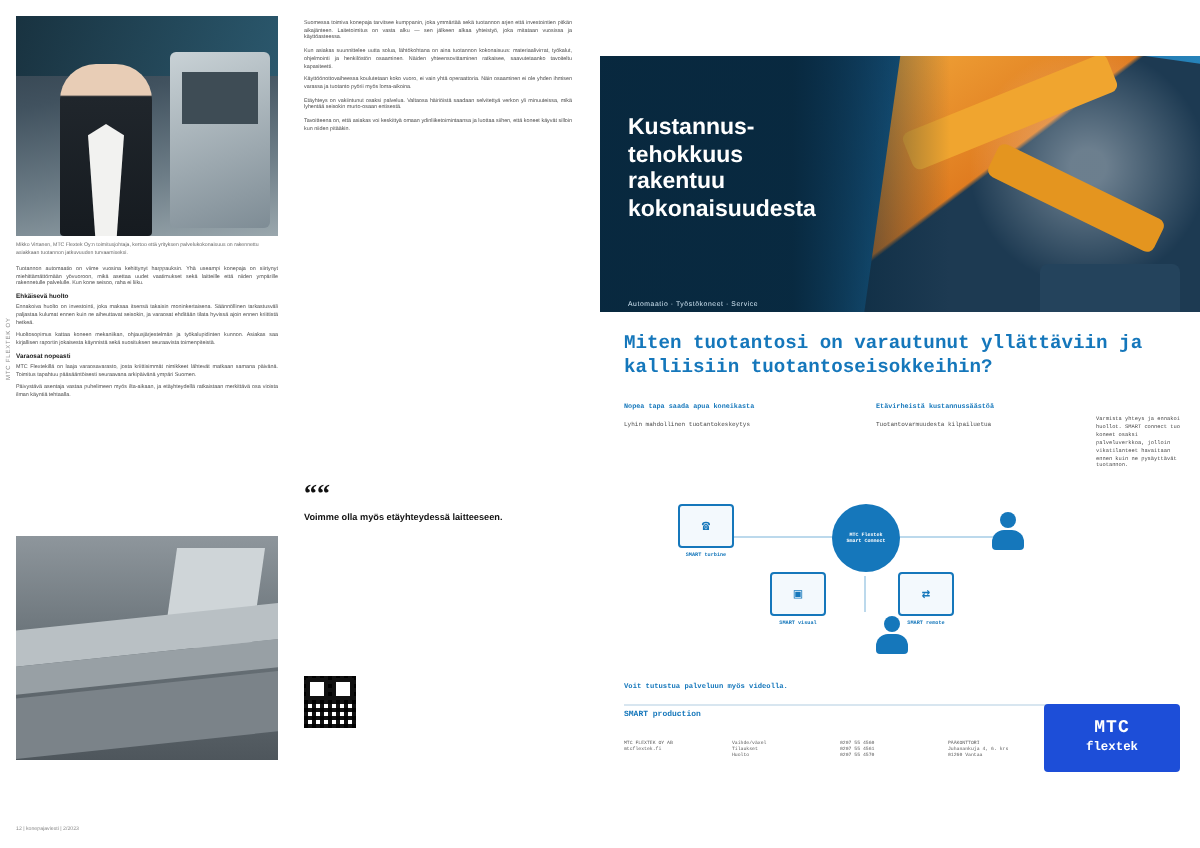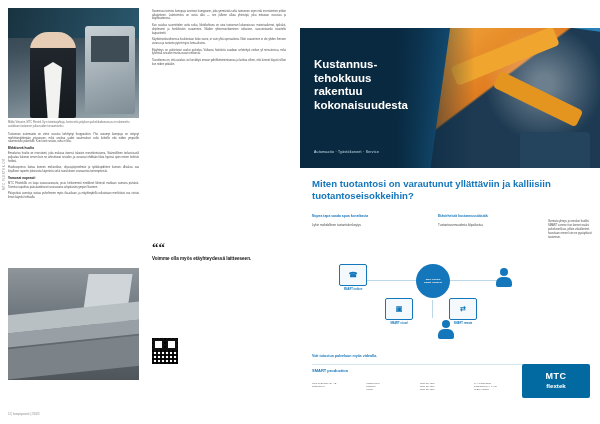--- a/index.html
+++ b/index.html
@@ -71,21 +71,21 @@
   .hero .arm2{position:absolute;right:16px;top:62px;width:92px;height:18px;background:#e4951f;transform:rotate(26deg);border-radius:4px;}
   .hero .base{position:absolute;right:10px;bottom:6px;width:70px;height:46px;background:#24435c;border-radius:4px;}
   .hero .fade{position:absolute;left:0;top:0;width:175px;height:100%;
     background:linear-gradient(90deg,rgba(8,40,62,.96) 55%,rgba(8,40,62,0) 100%);}
   .hero-title{position:absolute;left:14px;top:30px;width:150px;color:#fff;font-size:11.5px;
     line-height:13.5px;font-weight:bold;}
   .hero-sub{position:absolute;left:14px;top:122px;color:#cfe4f2;font-size:3.4px;letter-spacing:.3px;}
   .hero-cta{position:absolute;right:10px;bottom:8px;width:120px;color:#ffffff;font-size:4.4px;
     line-height:6.4px;text-align:right;}
 
-  .ad-body{position:absolute;left:0;top:168px;width:300px;height:240px;background:#ffffff;}
+  .ad-body{position:absolute;left:0;top:156px;width:300px;height:240px;background:#ffffff;font-family:Liberation Mono, monospace;}
   .ad-head{position:absolute;left:12px;top:10px;width:278px;color:#1577bb;font-size:9.6px;
     line-height:11.6px;font-weight:bold;}
   .ad-cols{position:absolute;left:12px;top:46px;width:240px;}
   .ad-col-title{color:#1577bb;font-size:3.4px;font-weight:bold;margin:0 0 2px 0;}
   .ad-col-sub{color:#4a4a4a;font-size:3px;margin:0;}
   .ad-col{position:absolute;width:110px;}
   .ad-col.c1{left:0;top:0;}
   .ad-col.c2{left:126px;top:0;}
   .ad-col.c1b{left:0;top:9px;}
   .ad-col.c2b{left:126px;top:9px;}
@@ -103,21 +103,21 @@
   .person-ic .body{width:16px;height:10px;border-radius:6px 6px 2px 2px;background:#1577bb;margin:1px auto 0;}
 
   .side-copy{position:absolute;right:8px;top:52px;width:44px;font-size:2.7px;line-height:3.9px;color:#4c4c4c;}
 
   .video-line{position:absolute;left:12px;top:186px;color:#1577bb;font-size:3.6px;font-weight:bold;}
 
   .smart-prod{position:absolute;left:12px;top:200px;color:#1577bb;font-size:4px;font-weight:bold;}
   .contact{position:absolute;left:12px;top:214px;width:200px;font-size:2.4px;line-height:3.2px;color:#5b5b5b;
     display:flex;gap:10px;}
   .contact div{min-width:44px;}
-  .logo{position:absolute;right:10px;bottom:10px;width:68px;height:34px;background:#0369a1;border-radius:2px;
+  .logo{position:absolute;right:10px;bottom:10px;width:68px;height:34px;background:#1d4ed8;border-radius:2px;
     color:#fff;display:flex;flex-direction:column;align-items:center;justify-content:center;line-height:9px;}
   .logo .l1{font-size:9px;font-weight:bold;letter-spacing:.5px;}
   .logo .l2{font-size:6.2px;font-weight:bold;}
   .rule{position:absolute;left:12px;top:196px;width:276px;height:.6px;background:#d8e6f0;}
 </style>
 </head>
 <body>
 
 <div class="page">
 

